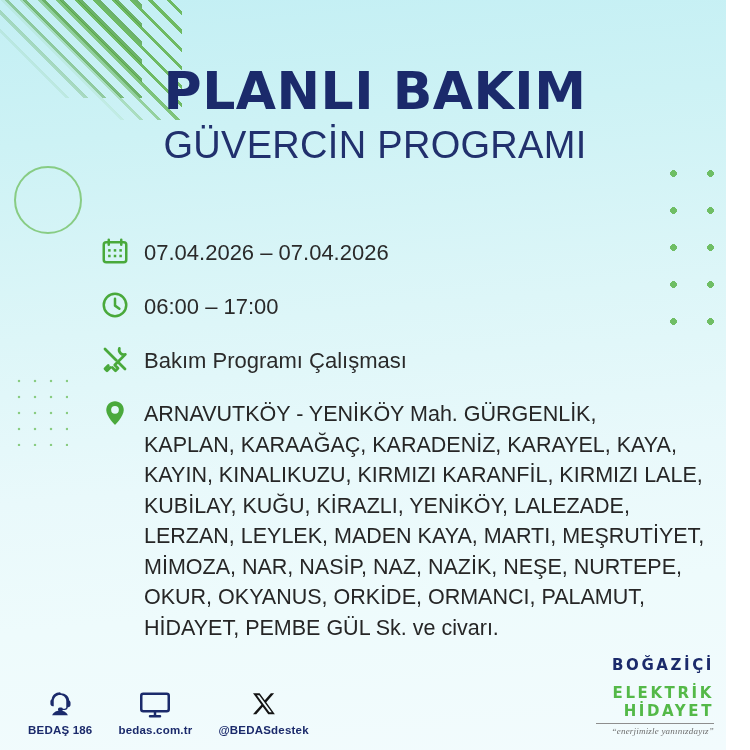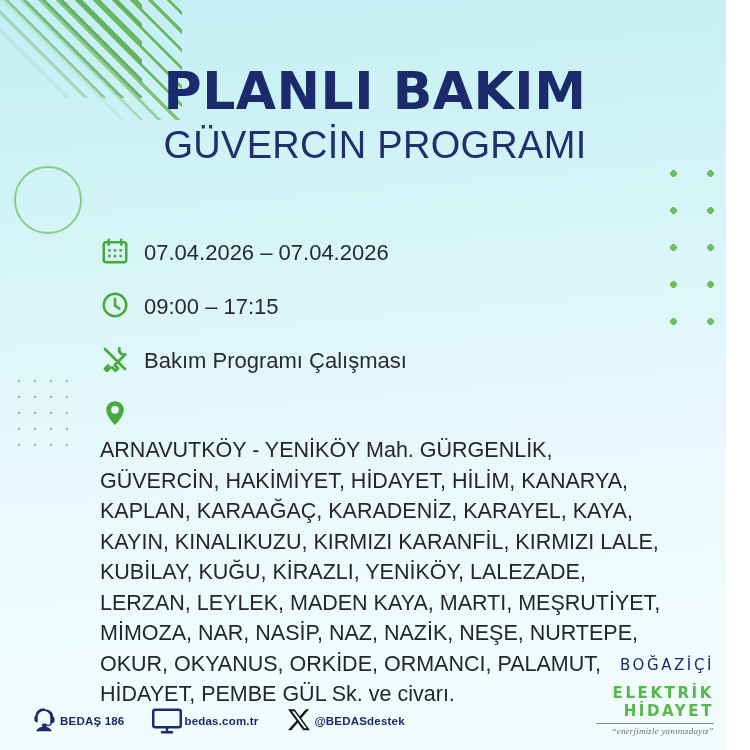--- a/index.html
+++ b/index.html
@@ -56,37 +56,37 @@
     line-height:46px;margin-top:2px;font-family:"Liberation Sans", sans-serif;
   }
   
   .info{position:absolute;left:100px;top:236px;width:640px;}
   .row{display:flex;align-items:flex-start;margin-bottom:18px;}
   .ico{width:44px;min-width:44px;height:36px;display:flex;align-items:flex-start;justify-content:flex-start;}
   .rowtext{
     font-size:22px;color:#2a2a2a;line-height:30px;padding-top:2px;
     font-family:"Liberation Sans", sans-serif;
   }
-  .addr-row{margin-bottom:16px;flex-direction:column;}
+  .addr-row{margin-bottom:16px;}
   .addr{
     font-size:21.5px;color:#262626;line-height:30.5px;padding-top:1px;
     font-family:"Liberation Sans", sans-serif;white-space:normal;
   }
   .addr div{white-space:nowrap;}
   
   .footer{position:absolute;left:28px;bottom:14px;display:flex;align-items:flex-end;}
-  .fitem{display:flex;align-items:center;margin-right:26px;}
+  .fitem{display:flex;flex-direction:column;align-items:center;margin-right:26px;}
   .flabel{
     font-size:11.5px;color:#1b2a6b;font-weight:bold;margin-top:4px;letter-spacing:.2px;
     font-family:"Liberation Sans", sans-serif;
   }
   .fico{height:34px;display:flex;align-items:flex-end;}
   
   .logo{position:absolute;right:12px;bottom:14px;text-align:right;line-height:1;}
-  .lg1{font-size:15px;font-weight:normal;letter-spacing:2.6px;color:#1b2a6b;
+  .lg1{font-size:15px;font-weight:bold;letter-spacing:2.6px;color:#1b2a6b;
        font-family:"DejaVu Sans", sans-serif;}
   .lg2{font-size:15px;font-weight:bold;letter-spacing:2.6px;color:#54b948;margin-top:13px;
        font-family:"DejaVu Sans", sans-serif;}
   .lg3{font-size:15px;font-weight:bold;letter-spacing:2.6px;color:#54b948;margin-top:3px;
        font-family:"DejaVu Sans", sans-serif;}
   .lgline{height:1px;background:#8e8e8e;margin:4px 0 3px auto;width:118px;}
   .lg4{font-size:9px;color:#6d6d6d;font-style:italic;letter-spacing:.2px;
        font-family:"Liberation Serif", serif;}
 </style>
 </head>
@@ -123,21 +123,21 @@
       <span class="rowtext">07.04.2026 – 07.04.2026</span>
     </div>
 
     <div class="row">
       <span class="ico">
         <svg width="30" height="30" viewBox="0 0 24 24" fill="none" stroke="#49a93b" stroke-width="2">
           <circle cx="12" cy="12" r="9"></circle>
           <path d="M12 7v5.5l3.5 2.5" stroke-linecap="round" stroke-linejoin="round"></path>
         </svg>
       </span>
-      <span class="rowtext">09:00 – 17:15</span>
+      <span class="rowtext">06:00 – 17:00</span>
     </div>
 
     <div class="row">
       <span class="ico">
         <svg width="30" height="30" viewBox="0 0 24 24" fill="none" stroke="#49a93b" stroke-width="2.2" stroke-linecap="round" stroke-linejoin="round">
           <path d="M4 4l9 9"></path>
           <path d="M15.5 3.5a3.8 3.8 0 0 0 4.8 4.8L13 15.6l-1.2 1.2 2.6 2.6-2 2-2.6-2.6"></path>
           <path d="M20 20l-5-5"></path>
           <path d="M6.6 17.2L4 19.8l1.6 1.6 2.6-2.6"></path>
         </svg>
@@ -147,21 +147,20 @@
 
     <div class="row addr-row">
       <span class="ico">
         <svg width="30" height="30" viewBox="0 0 24 24">
           <path d="M12 2.5c-3.9 0-7 3.1-7 7 0 5.2 7 12 7 12s7-6.8 7-12c0-3.9-3.1-7-7-7z" fill="#4aa93c"></path>
           <circle cx="12" cy="9.4" r="3.1" fill="#e3f7f9"></circle>
         </svg>
       </span>
       <div class="addr">
         <div>ARNAVUTKÖY - YENİKÖY Mah. GÜRGENLİK,</div>
-        <div>GÜVERCİN, HAKİMİYET, HİDAYET, HİLİM, KANARYA,</div>
         <div>KAPLAN, KARAAĞAÇ, KARADENİZ, KARAYEL, KAYA,</div>
         <div>KAYIN, KINALIKUZU, KIRMIZI KARANFİL, KIRMIZI LALE,</div>
         <div>KUBİLAY, KUĞU, KİRAZLI, YENİKÖY, LALEZADE,</div>
         <div>LERZAN, LEYLEK, MADEN KAYA, MARTI, MEŞRUTİYET,</div>
         <div>MİMOZA, NAR, NASİP, NAZ, NAZİK, NEŞE, NURTEPE,</div>
         <div>OKUR, OKYANUS, ORKİDE, ORMANCI, PALAMUT,</div>
         <div>HİDAYET, PEMBE GÜL Sk. ve civarı.</div>
       </div>
     </div>
 

